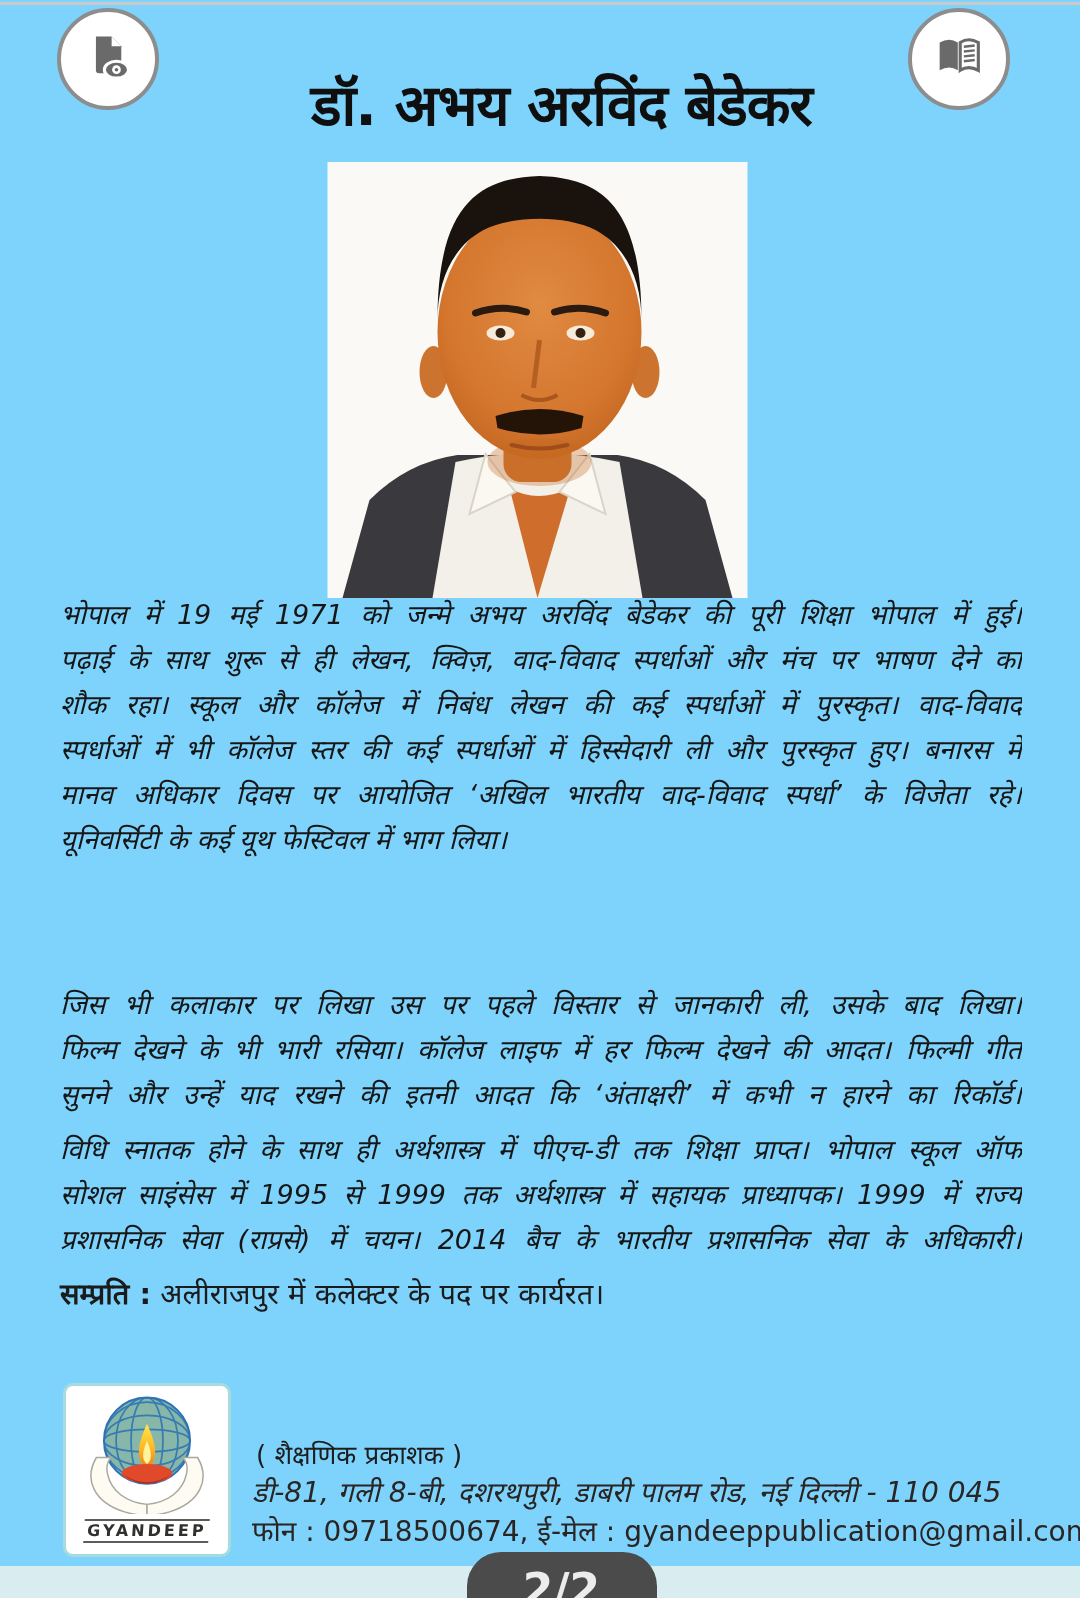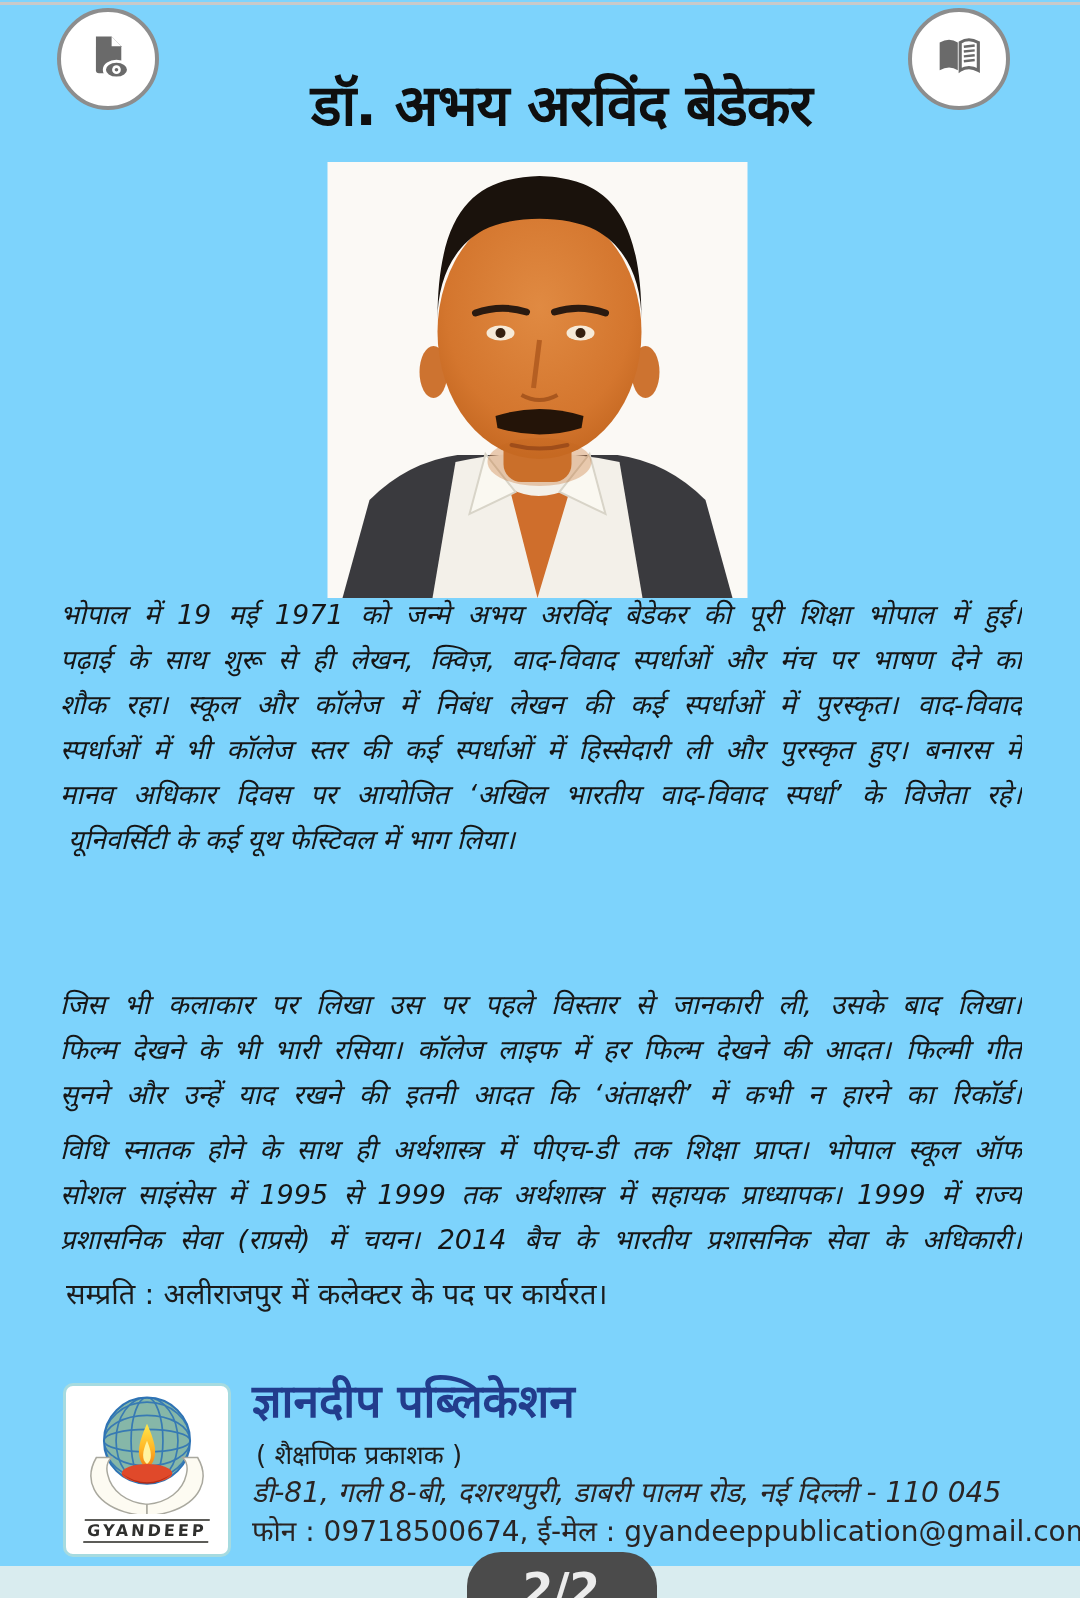--- a/index.html
+++ b/index.html
@@ -24,28 +24,28 @@
 
   .photo {
     position:absolute; left:325px; top:162px; width:425px; height:436px;
   }
 
   .bio { position:absolute; left:60px; width:962px; font-size:27px; color:#161616;font-style:italic; }
   .bio .line {
     height:45px; line-height:45px; white-space:nowrap; overflow:hidden;
     text-align:justify; text-align-last:justify;
   }
-  .bio .line.no-just { text-align-last:left;margin-left:8px; }
+  .bio .line.no-just { text-align-last:left; }
   .p1 { top:592px; } .p2 { top:879px; } .p3 { top:982px; } .p4 { top:1127px; }
 
   .current-position {
     position:absolute; left:60px; top:1272px; width:962px;
     font-size:29px; line-height:45px; white-space:nowrap;
   }
-  .current-position .lbl { font-weight:400;margin-left:6px; }
+  .current-position .lbl { font-weight:700; }
 
   .price {
     position:absolute; right:72px; top:1303px; font-size:37px; font-weight:800; color:#0e0e0e;
   }
 
   .logo-box {
     position:absolute; left:63px; top:1383px; width:168px; height:174px;
     background:#ffffff; border:3px solid #a6dbe0; border-radius:10px; box-sizing:border-box;
     display:flex; flex-direction:column; align-items:center; justify-content:flex-start;
   }
@@ -209,21 +209,20 @@
         <path d="M80,40 C70,62 67,78 80,88 C93,78 90,62 80,40 Z" fill="url(#flame)"></path>
         <path d="M80,58 C75,70 74,78 80,83 C86,78 85,70 80,58 Z" fill="#fff3a0"></path>
 
         <ellipse cx="80" cy="93" rx="27" ry="10" fill="#e0492a"></ellipse>
         <path d="M53,93 Q80,112 107,93 Q94,104 80,104 Q66,104 53,93 Z" fill="#b52a14"></path>
       </svg>
     </span>
     <div class="logo-text">GYANDEEP</div>
   </div>
 
-  <div class="pub-name">ज्ञानदीप पब्लिकेशन</div>
   <div class="pub-sub">( शैक्षणिक प्रकाशक )</div>
   <div class="pub-addr">डी-81, गली 8-बी, दशरथपुरी, डाबरी पालम रोड, नई दिल्ली - 110 045</div>
   <div class="pub-contact">फोन : 09718500674, ई-मेल : gyandeeppublication@gmail.com</div>
 
   <div class="bottom-band"></div>
 
   <div class="page-pill">
     <span>2/2</span>
   </div>
 

